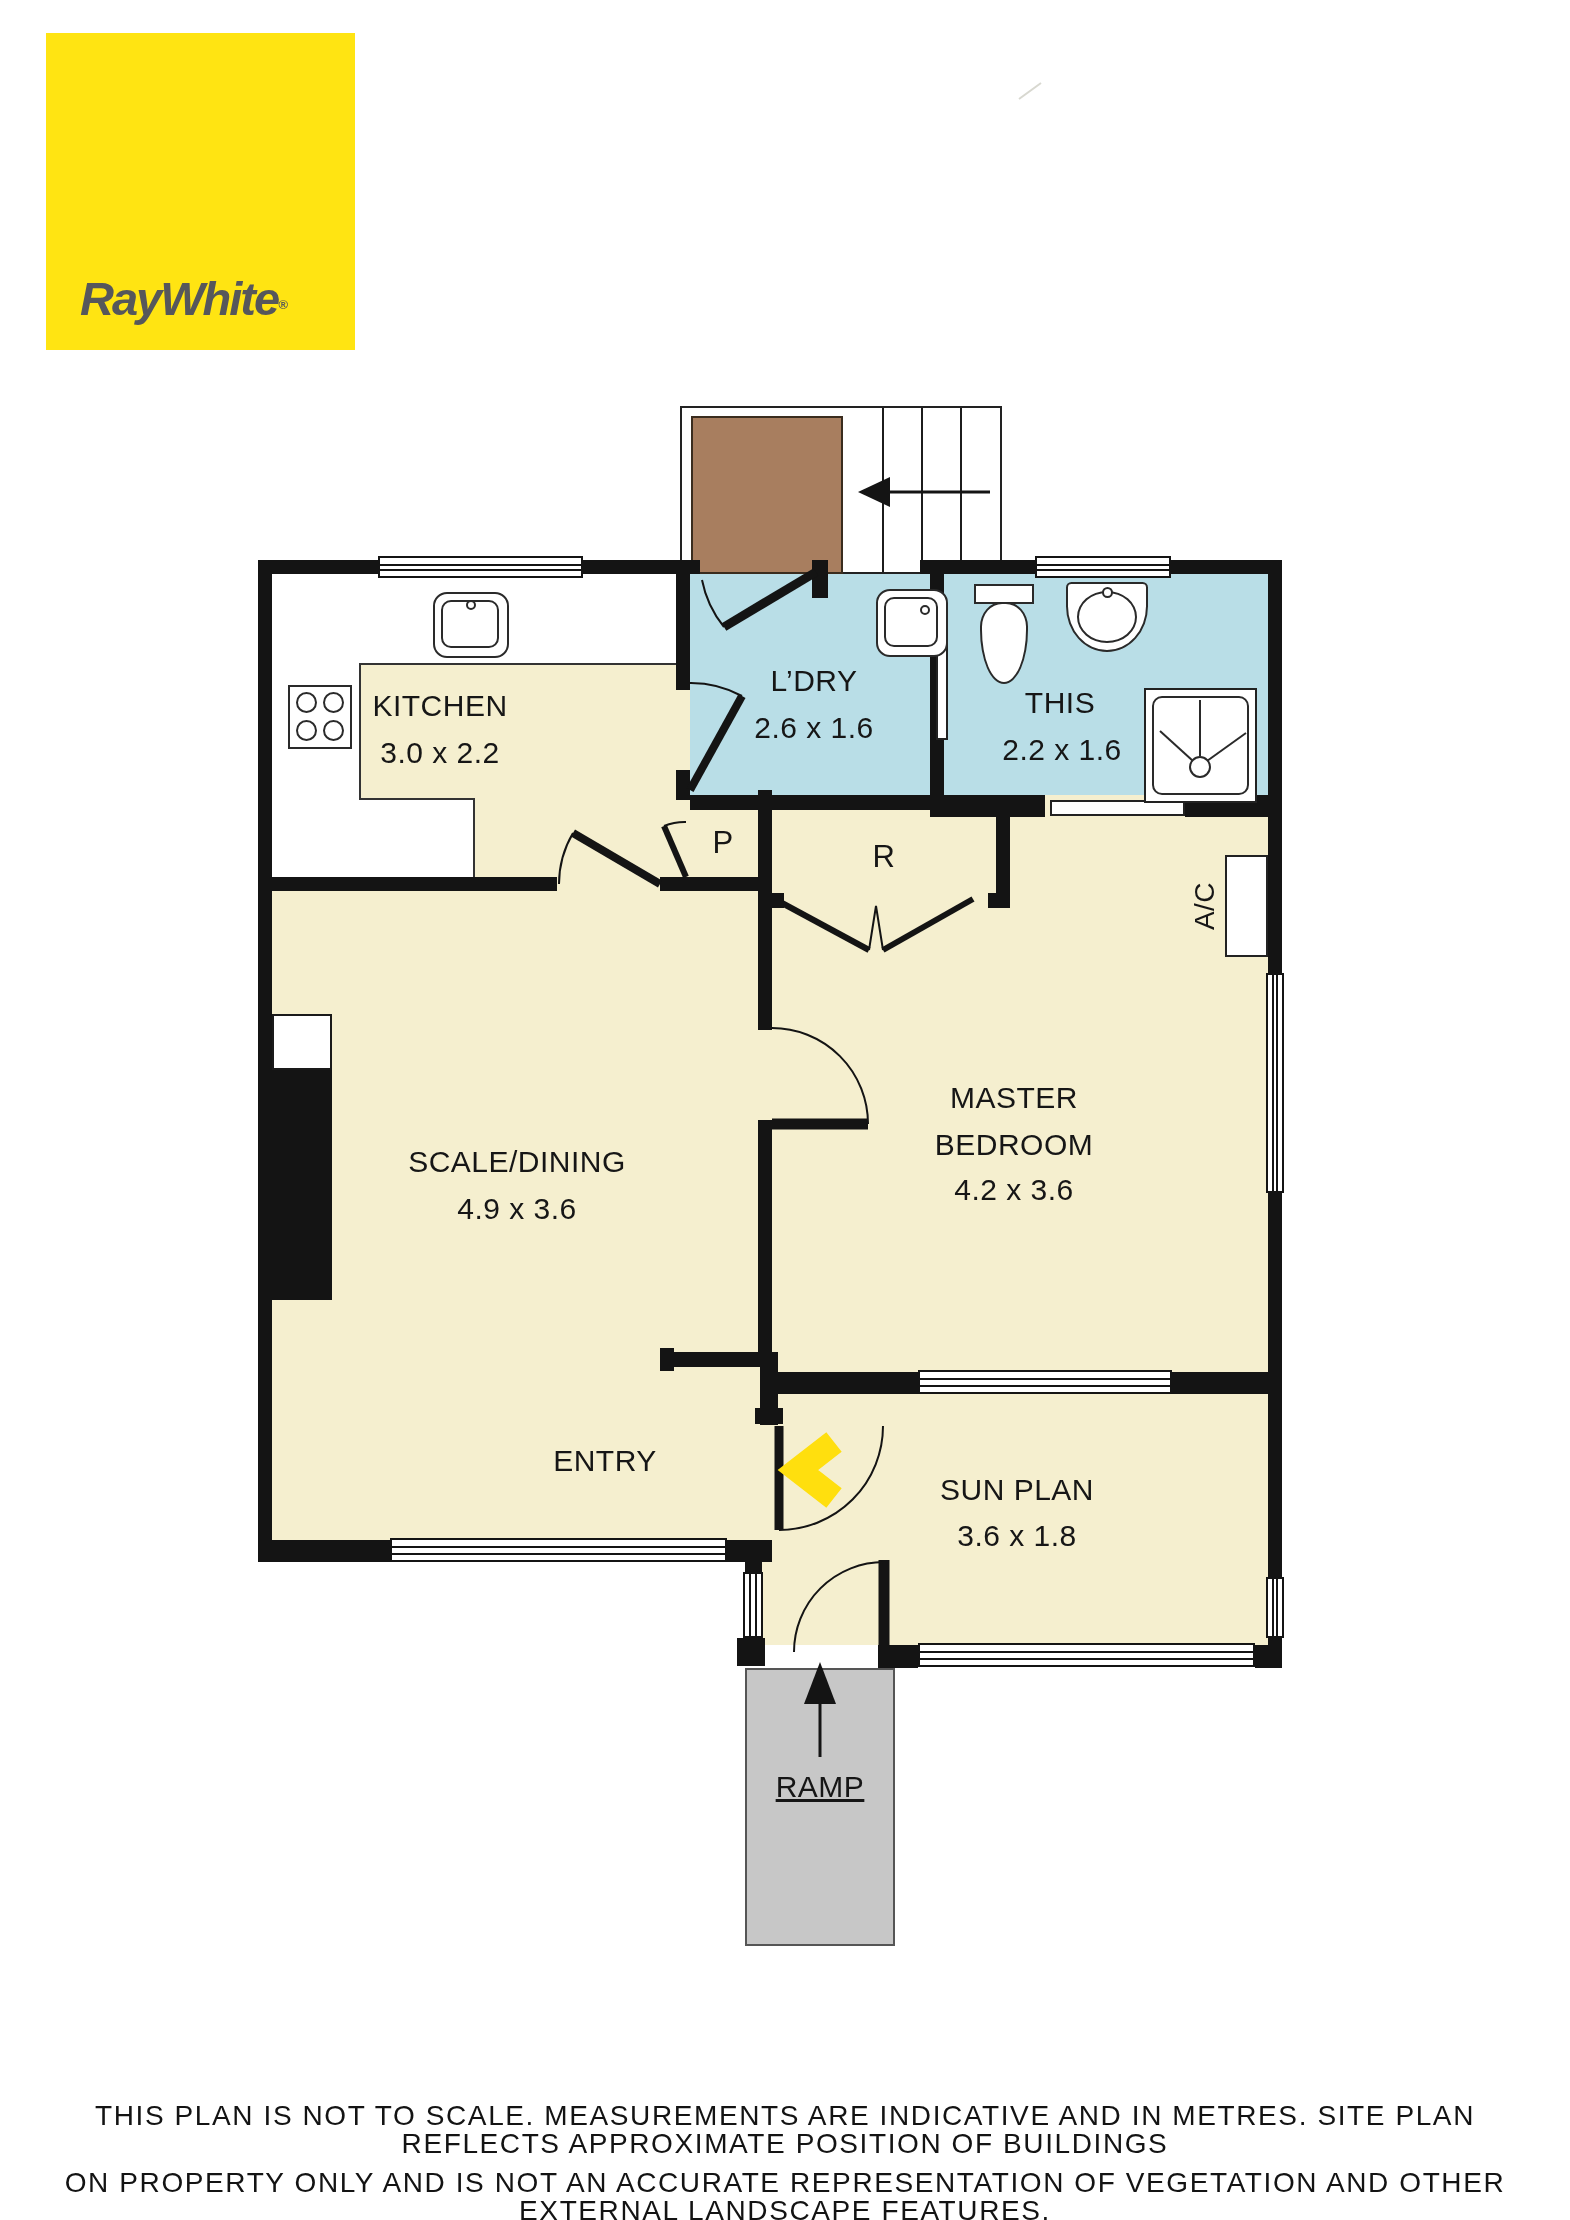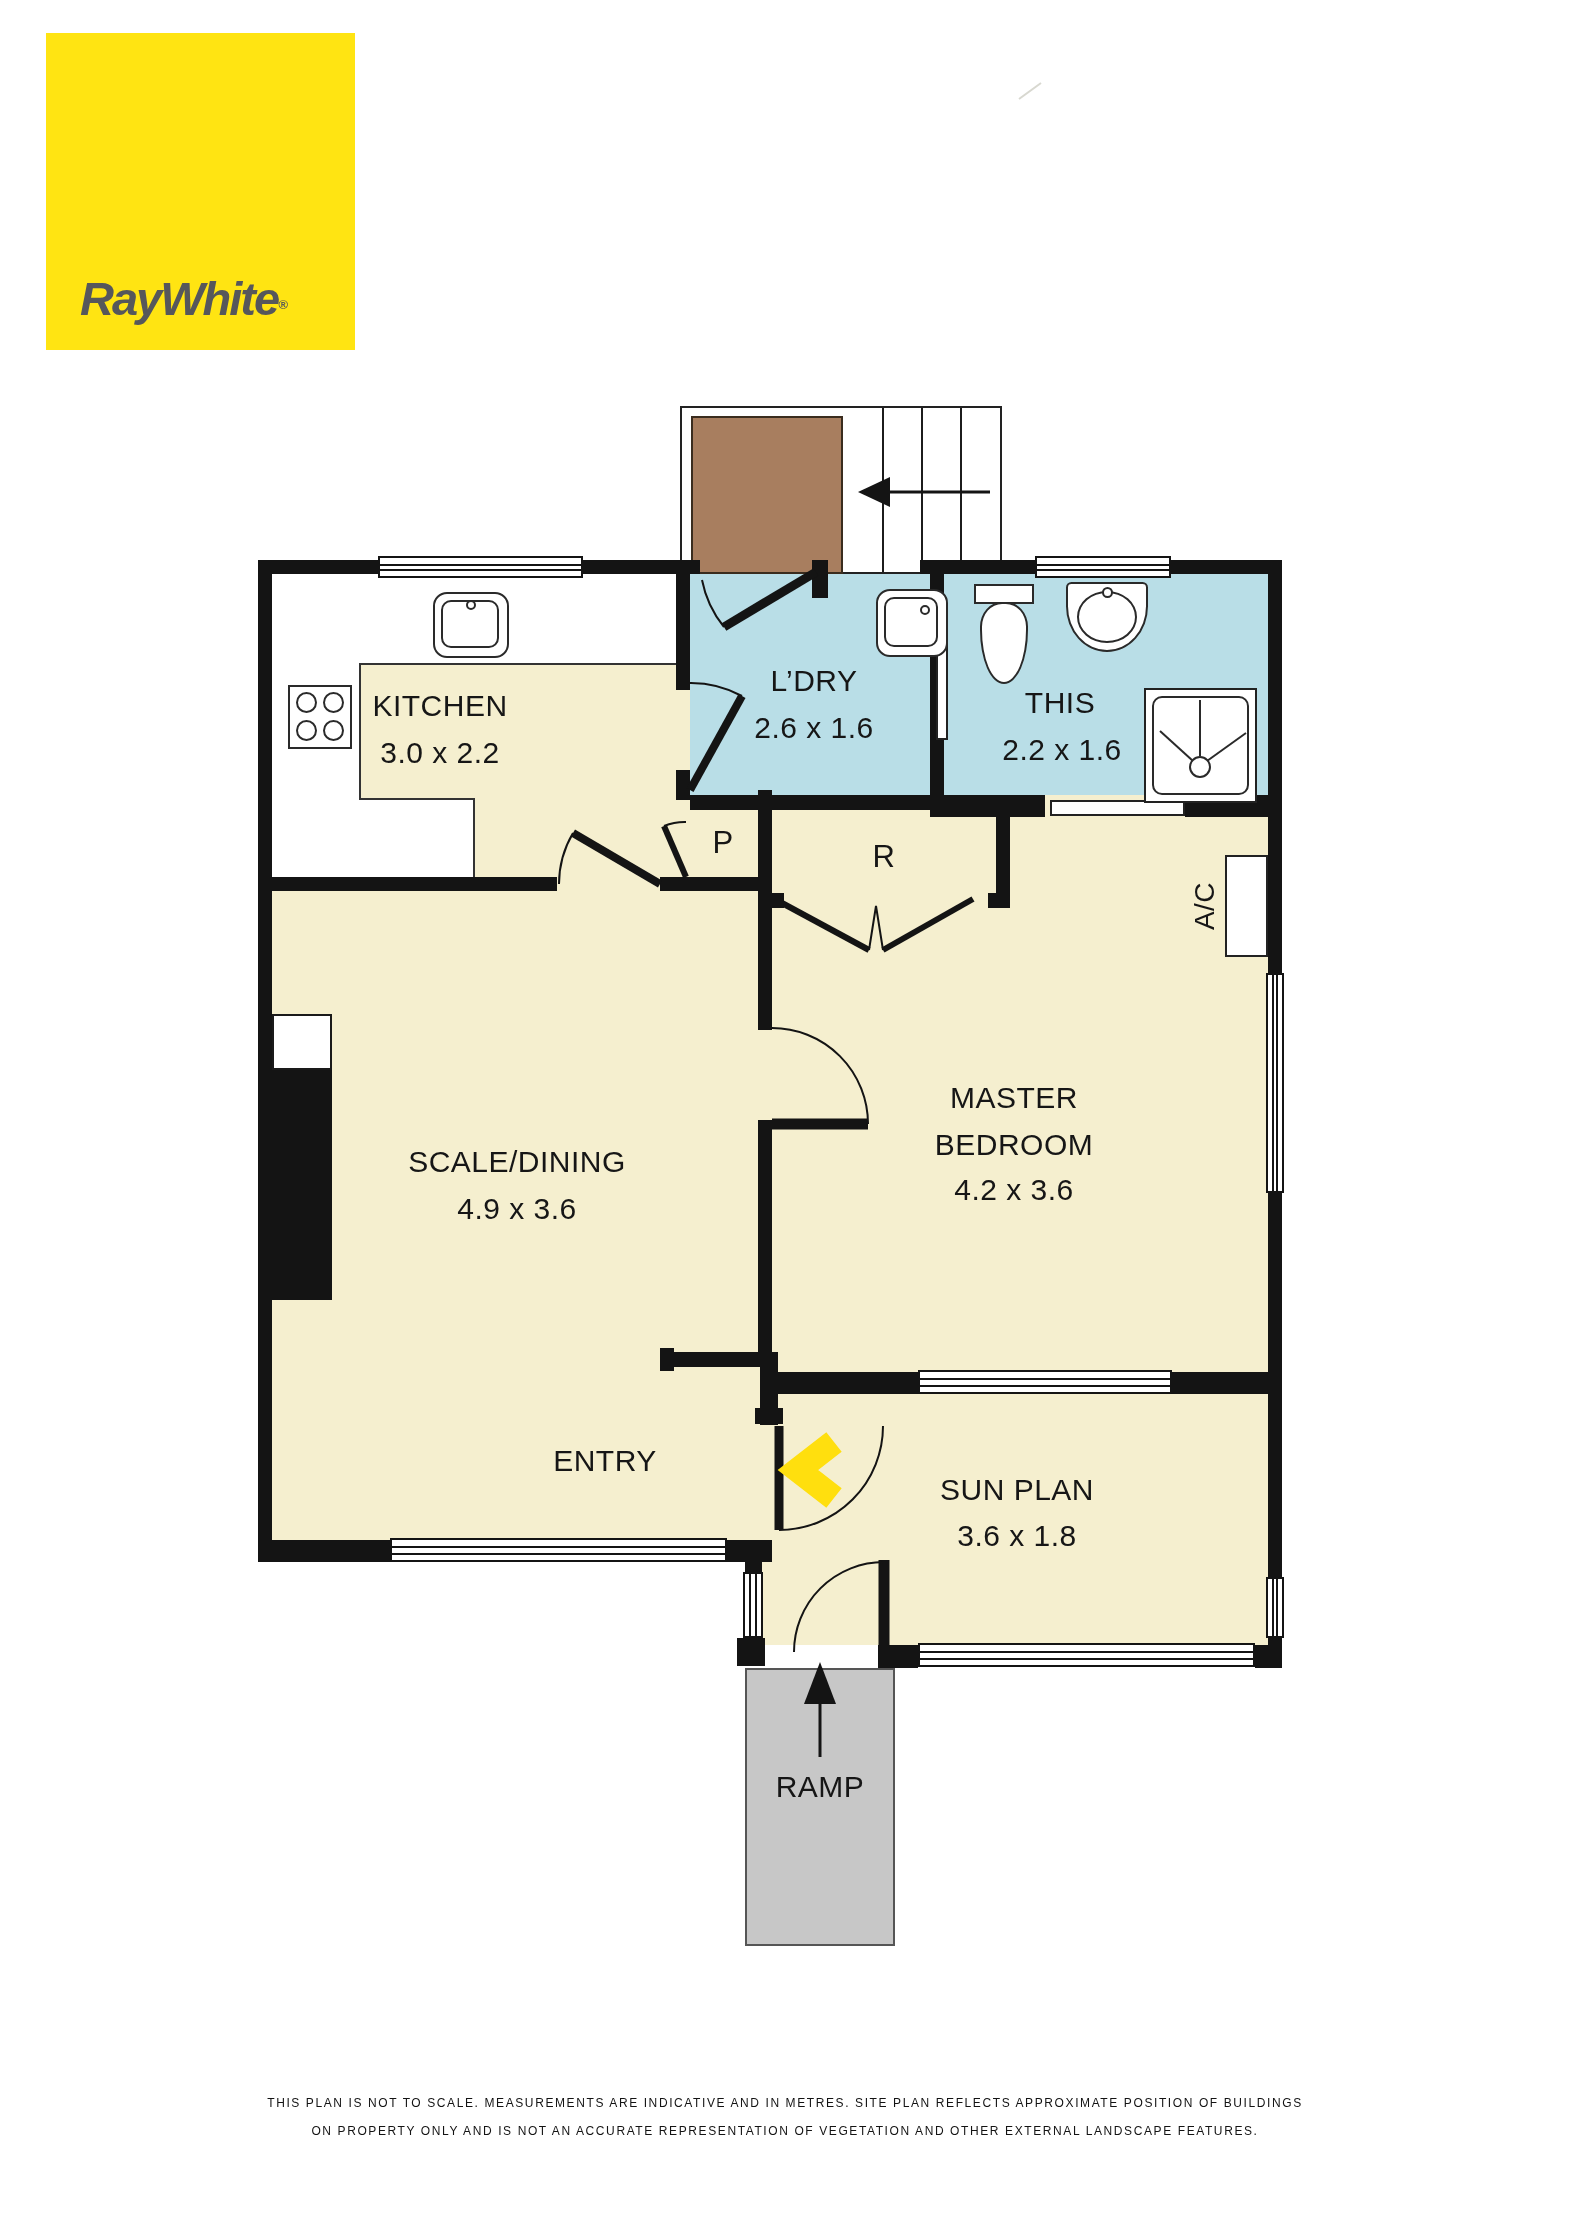--- a/index.html
+++ b/index.html
@@ -20,21 +20,21 @@
   .win-v::before{left:28%;} .win-v::after{left:60%;}
   .fix{position:absolute;background:#fff;border:2px solid #2a2a2a;box-sizing:border-box;}
   .round{border-radius:14px;}
   .edge{position:absolute;background:#333;}
   .logo{position:absolute;left:46px;top:33px;width:309px;height:317px;background:#FFE412;}
   .logo-text{position:absolute;left:34px;bottom:24px;font-style:italic;font-weight:700;
              font-size:47px;color:#56575B;letter-spacing:-2px;}
   .logo-text .reg{font-size:13px;letter-spacing:0;vertical-align:6px;}
   .tread{position:absolute;background:#1c1c1c;width:2px;}
   .disclaimer{position:absolute;left:0;right:0;top:2090px;text-align:center;color:#131313;}
-  .disclaimer p{margin:0;font-size:12px;line-height:27.5px;letter-spacing:1.6px;}
+  .disclaimer p{margin:12px;font-size:28px;line-height:27.5px;letter-spacing:1.6px;}
   svg.overlay{position:absolute;left:0;top:0;pointer-events:none;}
 </style>
 </head>
 <body>
 
 <div class="canvas">
 
   <div class="logo">
     <div class="logo-text"><span>RayWhite</span><span class="reg">®</span></div>
   </div>
@@ -217,21 +217,21 @@
   <div class="lbl" style="left:1060px;top:703px;">THIS</div>
   <div class="lbl" style="left:1062px;top:750px;">2.2 x 1.6</div>
   <div class="lbl" style="left:517px;top:1162px;">SCALE/DINING</div>
   <div class="lbl" style="left:517px;top:1209px;">4.9 x 3.6</div>
   <div class="lbl" style="left:1014px;top:1098px;">MASTER</div>
   <div class="lbl" style="left:1014px;top:1145px;">BEDROOM</div>
   <div class="lbl" style="left:1014px;top:1190px;">4.2 x 3.6</div>
   <div class="lbl" style="left:1017px;top:1490px;">SUN PLAN</div>
   <div class="lbl" style="left:1017px;top:1536px;">3.6 x 1.8</div>
   <div class="lbl" style="left:605px;top:1461px;">ENTRY</div>
-  <div class="lbl" style="left:820px;top:1787px;">RAMP</div>
+  <div class="lbl" style="left:820px;top:1787px;text-decoration:underline;">RAMP</div>
   <div class="lbl small" style="left:723px;top:843px;">P</div>
   <div class="lbl small" style="left:884px;top:857px;">R</div>
   <div class="lbl rot" style="left:1205px;top:906px;">A/C</div>
 
   <div class="disclaimer">
     <p>THIS PLAN IS NOT TO SCALE. MEASUREMENTS ARE INDICATIVE AND IN METRES. SITE PLAN REFLECTS APPROXIMATE POSITION OF BUILDINGS</p>
     <p>ON PROPERTY ONLY AND IS NOT AN ACCURATE REPRESENTATION OF VEGETATION AND OTHER EXTERNAL LANDSCAPE FEATURES.</p>
   </div>
 
 </div>

